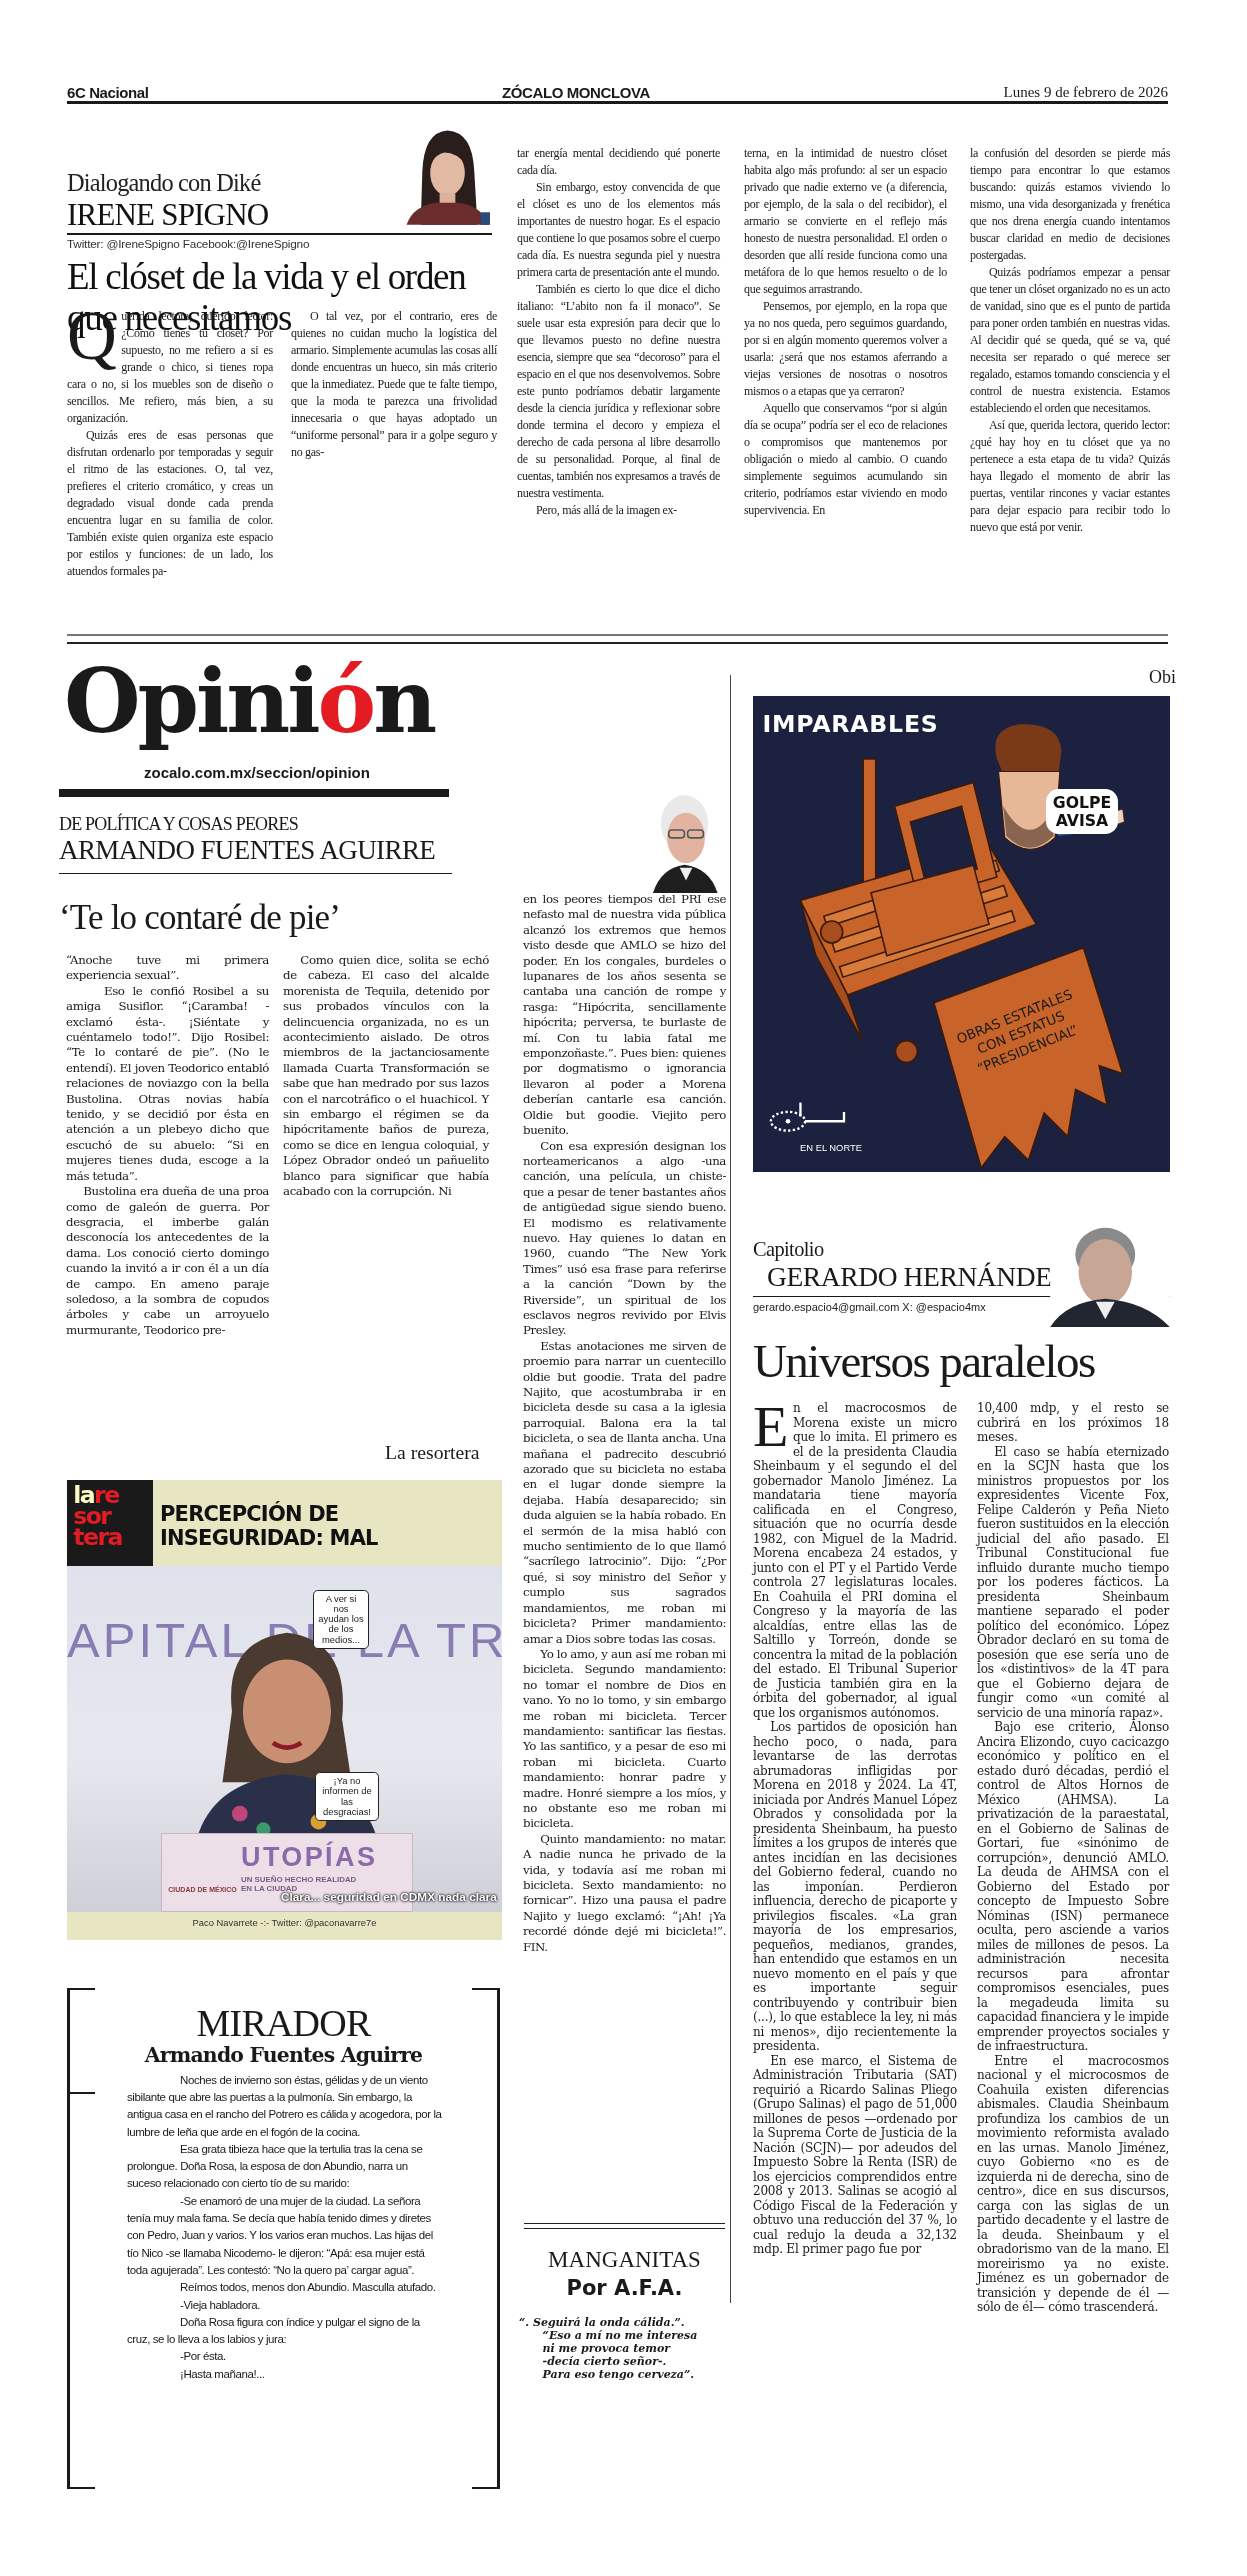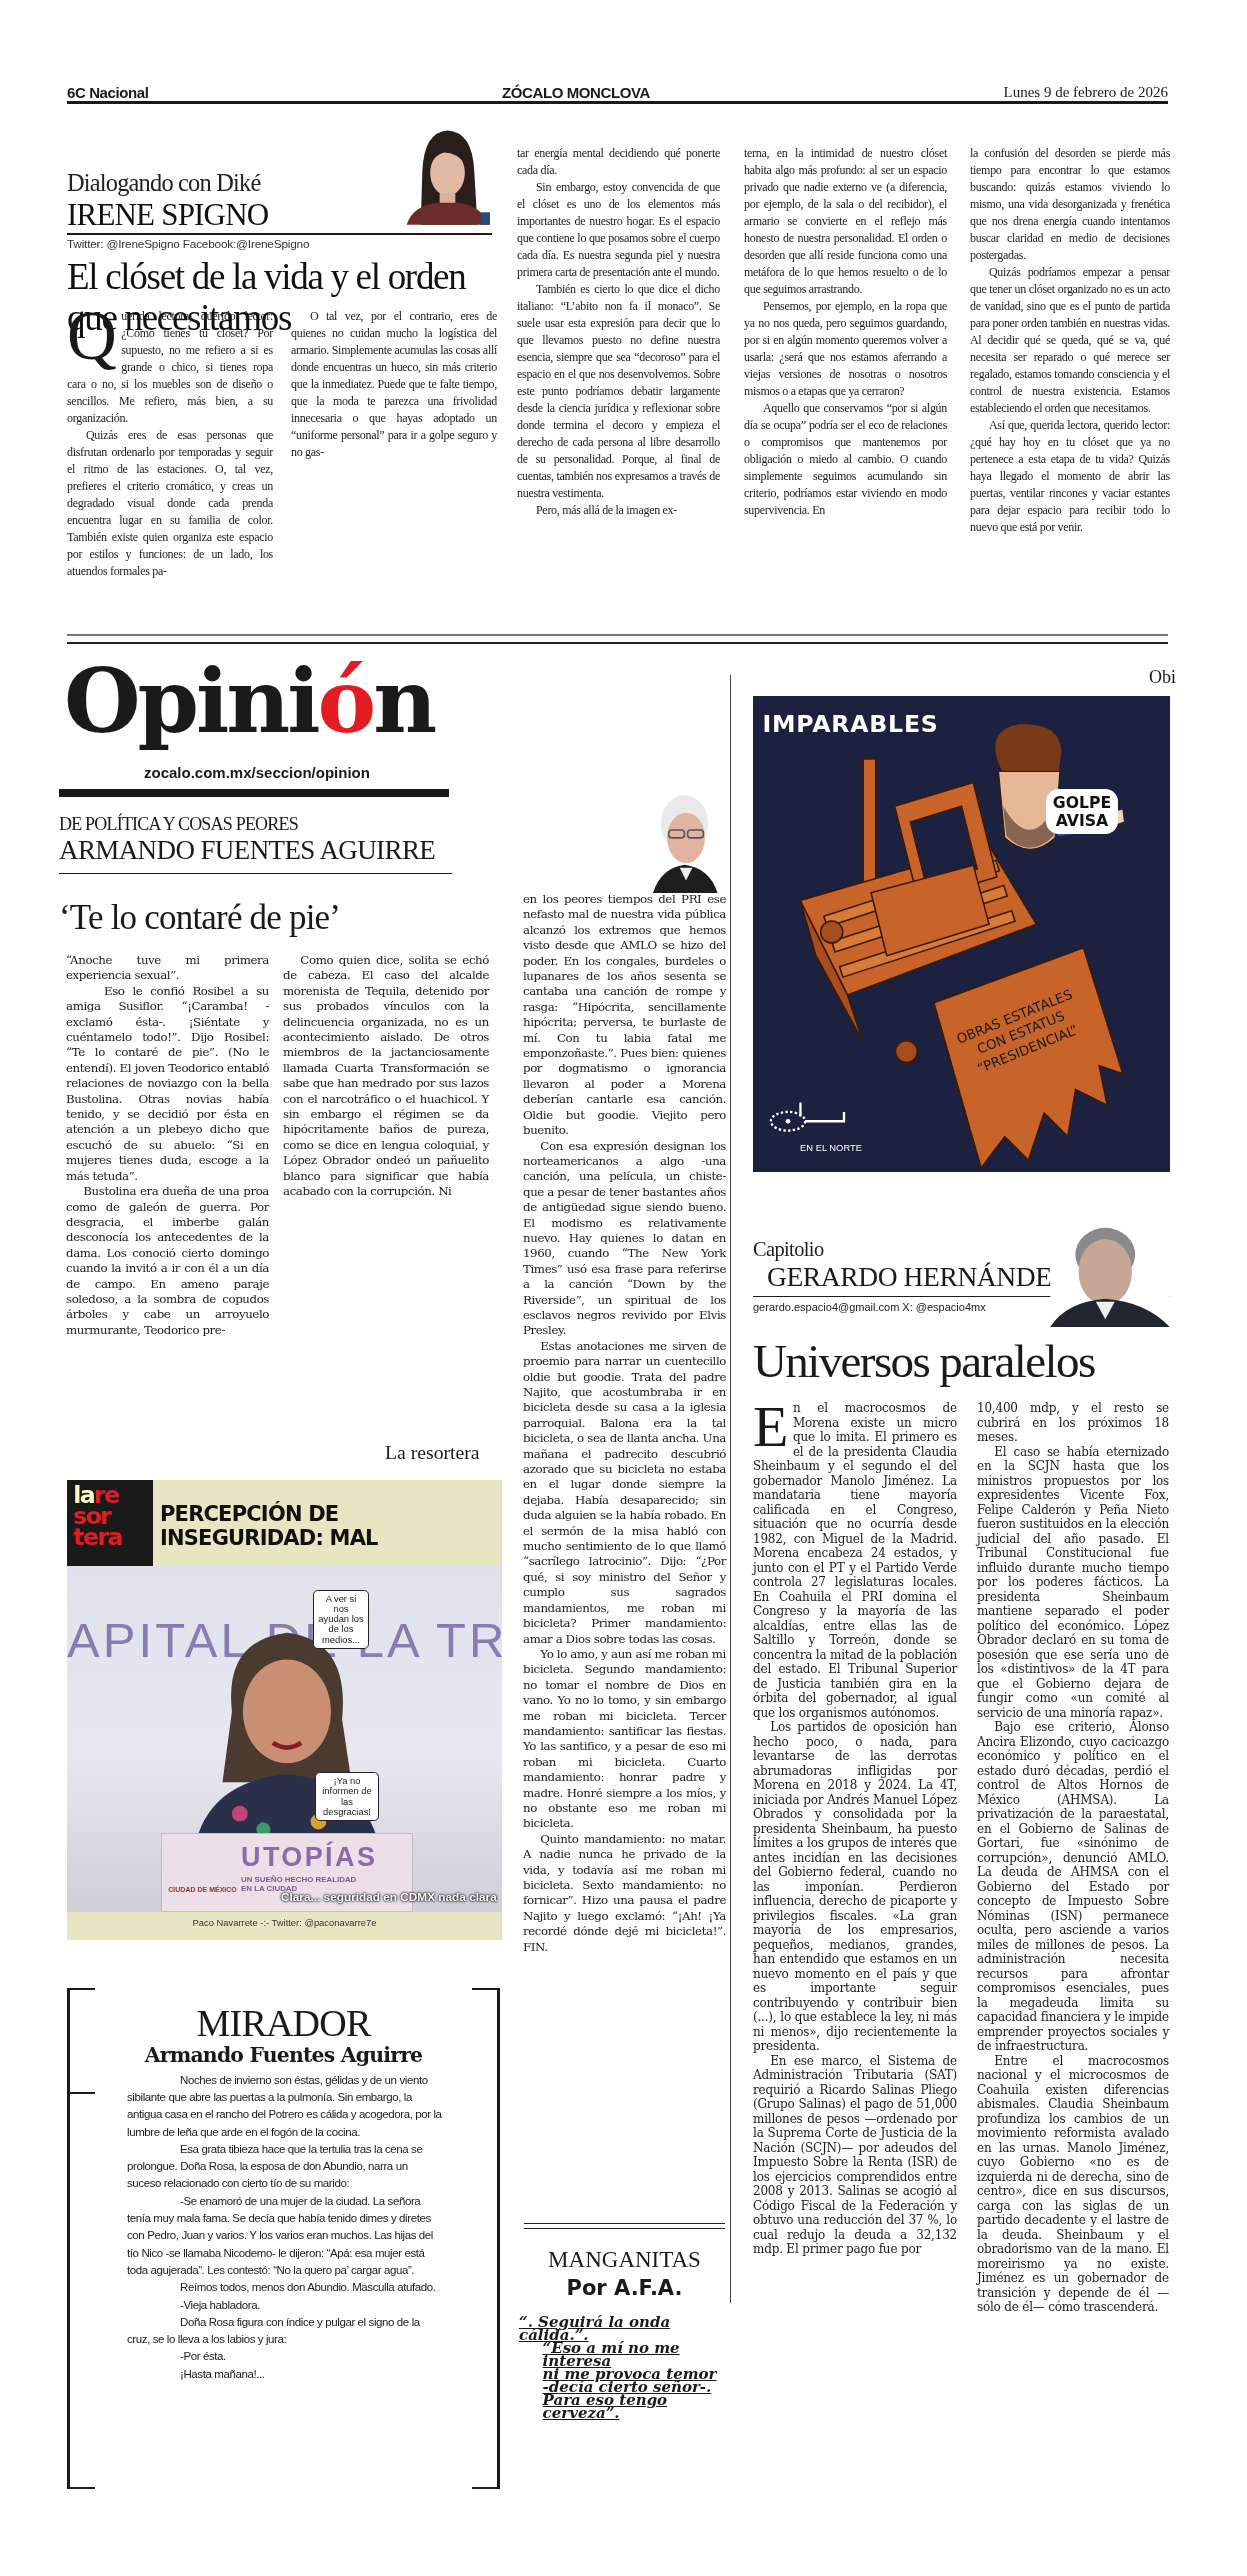--- a/index.html
+++ b/index.html
@@ -64,21 +64,21 @@
 
   
   .mirador { border-left: 3.1px solid #1a1a1a; border-right: 3.1px solid #1a1a1a; }
   .mirador-title { font-family: "Liberation Serif", serif; font-size: 38px; text-align: center; letter-spacing: -0.8px; }
   .mirador-author { font-family: "DejaVu Serif", serif; font-weight: bold; font-size: 20.4px; text-align: center; letter-spacing: -0.8px; }
   .mirador-body { font-family: "Liberation Sans", sans-serif; font-size: 11.5px; line-height: 17.3px; letter-spacing: -0.4px; }
   .mirador-body p { text-indent: 53px; }
 
   .manganitas-title { font-family: "Liberation Serif", serif; font-size: 23px; text-align: center; }
   .manganitas-by { font-family: "DejaVu Sans", sans-serif; font-weight: bold; font-size: 21px; text-align: center; }
-  .manganitas-verse { font-family: "DejaVu Serif", serif; font-style: italic; font-weight: bold; font-size: 15px; line-height: 13px; text-decoration: underline; }
+  .manganitas-verse { font-family: "DejaVu Serif", serif; font-style: italic; font-weight: bold; font-size: 11px; line-height: 13px; }
 
   .vline { background: #222; width: 1.2px; }
 </style>
 </head>
 <body>
 
 <div class="abs page-head">
   <span class="left">6C Nacional</span>
   <span class="center">ZÓCALO MONCLOVA</span>
   <span class="right">Lunes 9 de febrero de 2026</span>

